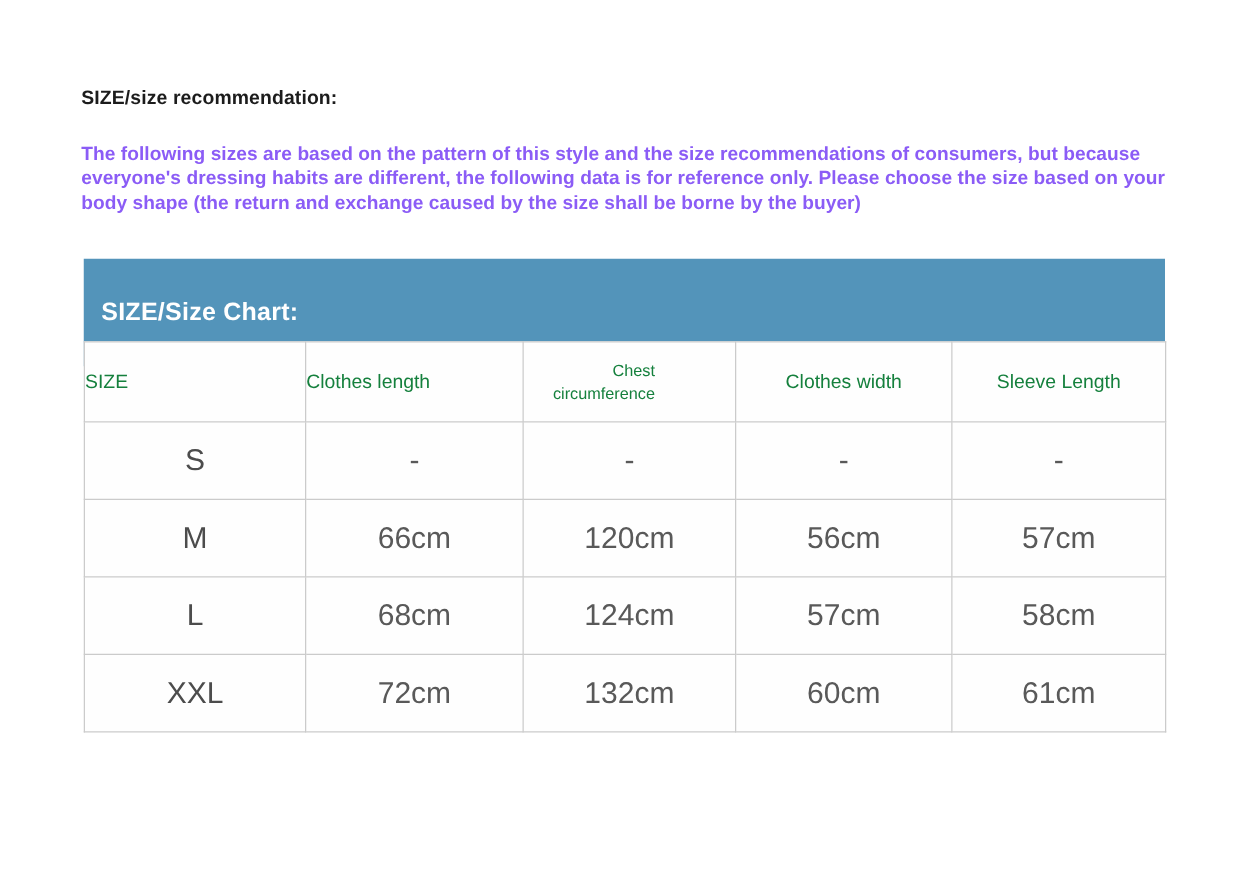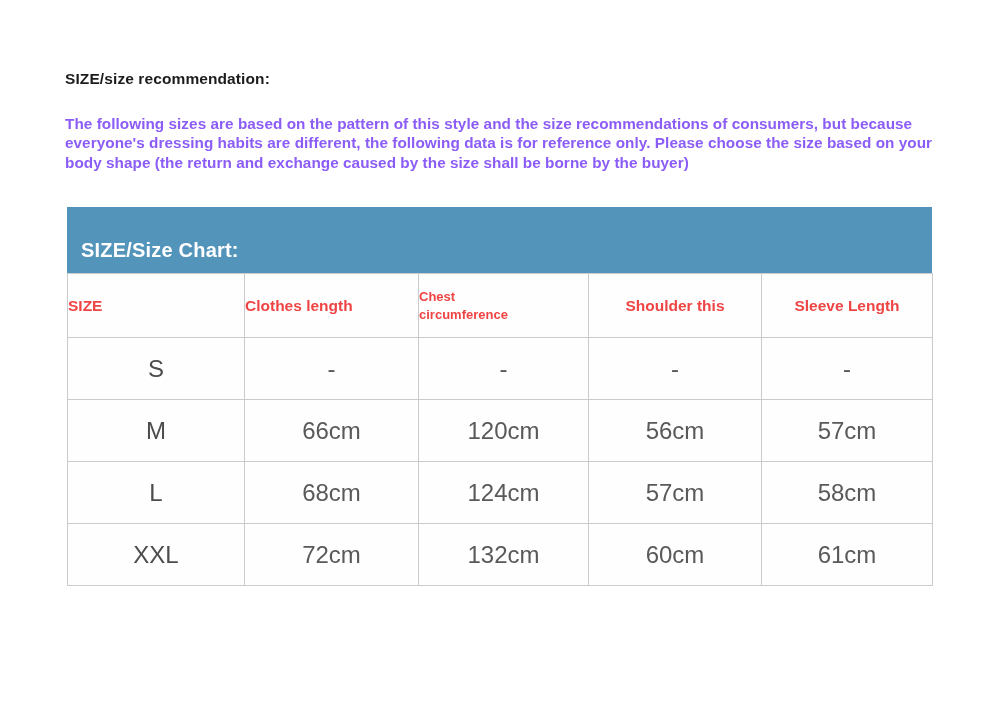--- a/index.html
+++ b/index.html
@@ -69,33 +69,33 @@
   table.size-table td {
     border: 1px solid #cbcbcb;
     box-sizing: border-box;
     padding: 0;
     background: #fefefe;
   }
   table.size-table thead tr { height: 64px; }
   table.size-table tbody tr { height: 62px; }
   .th {
     font-size: 15.5px;
-    font-weight: bold;
-    color: #ef4444;
+    font-weight: normal;
+    color: #15803d;
     text-align: center;
     vertical-align: middle;
   }
   .th-size   { text-align: left;  padding-left: 26px; }
   .th-clothes{ text-align: left; padding-right: 3px; }
   .th-chest  { text-align: left;  padding-left: 13px; font-size: 13px; }
   .th-chest .chest-wrap {
     display: inline-block;
     width: 105px;
     line-height: 17.5px;
-    text-align: left;
+    text-align: right;
   }
   .td {
     font-size: 24px;
     font-weight: normal;
     color: #595959;
     text-align: center;
     vertical-align: middle;
   }
   .td-size { color: #4c4c4c; }
 </style>
@@ -118,21 +118,21 @@
       <col style="width:174px">
       <col style="width:170px">
       <col style="width:173px">
       <col style="width:171px">
     </colgroup>
     <thead>
       <tr>
         <th class="th th-size">SIZE</th>
         <th class="th th-clothes">Clothes length</th>
         <th class="th th-chest"><span class="chest-wrap">Chest circumference</span></th>
-        <th class="th th-shoulder">Shoulder this</th>
+        <th class="th th-shoulder">Clothes width</th>
         <th class="th th-sleeve">Sleeve Length</th>
       </tr>
     </thead>
     <tbody>
       <tr>
         <td class="td td-size">S</td>
         <td class="td">-</td>
         <td class="td">-</td>
         <td class="td">-</td>
         <td class="td">-</td>

